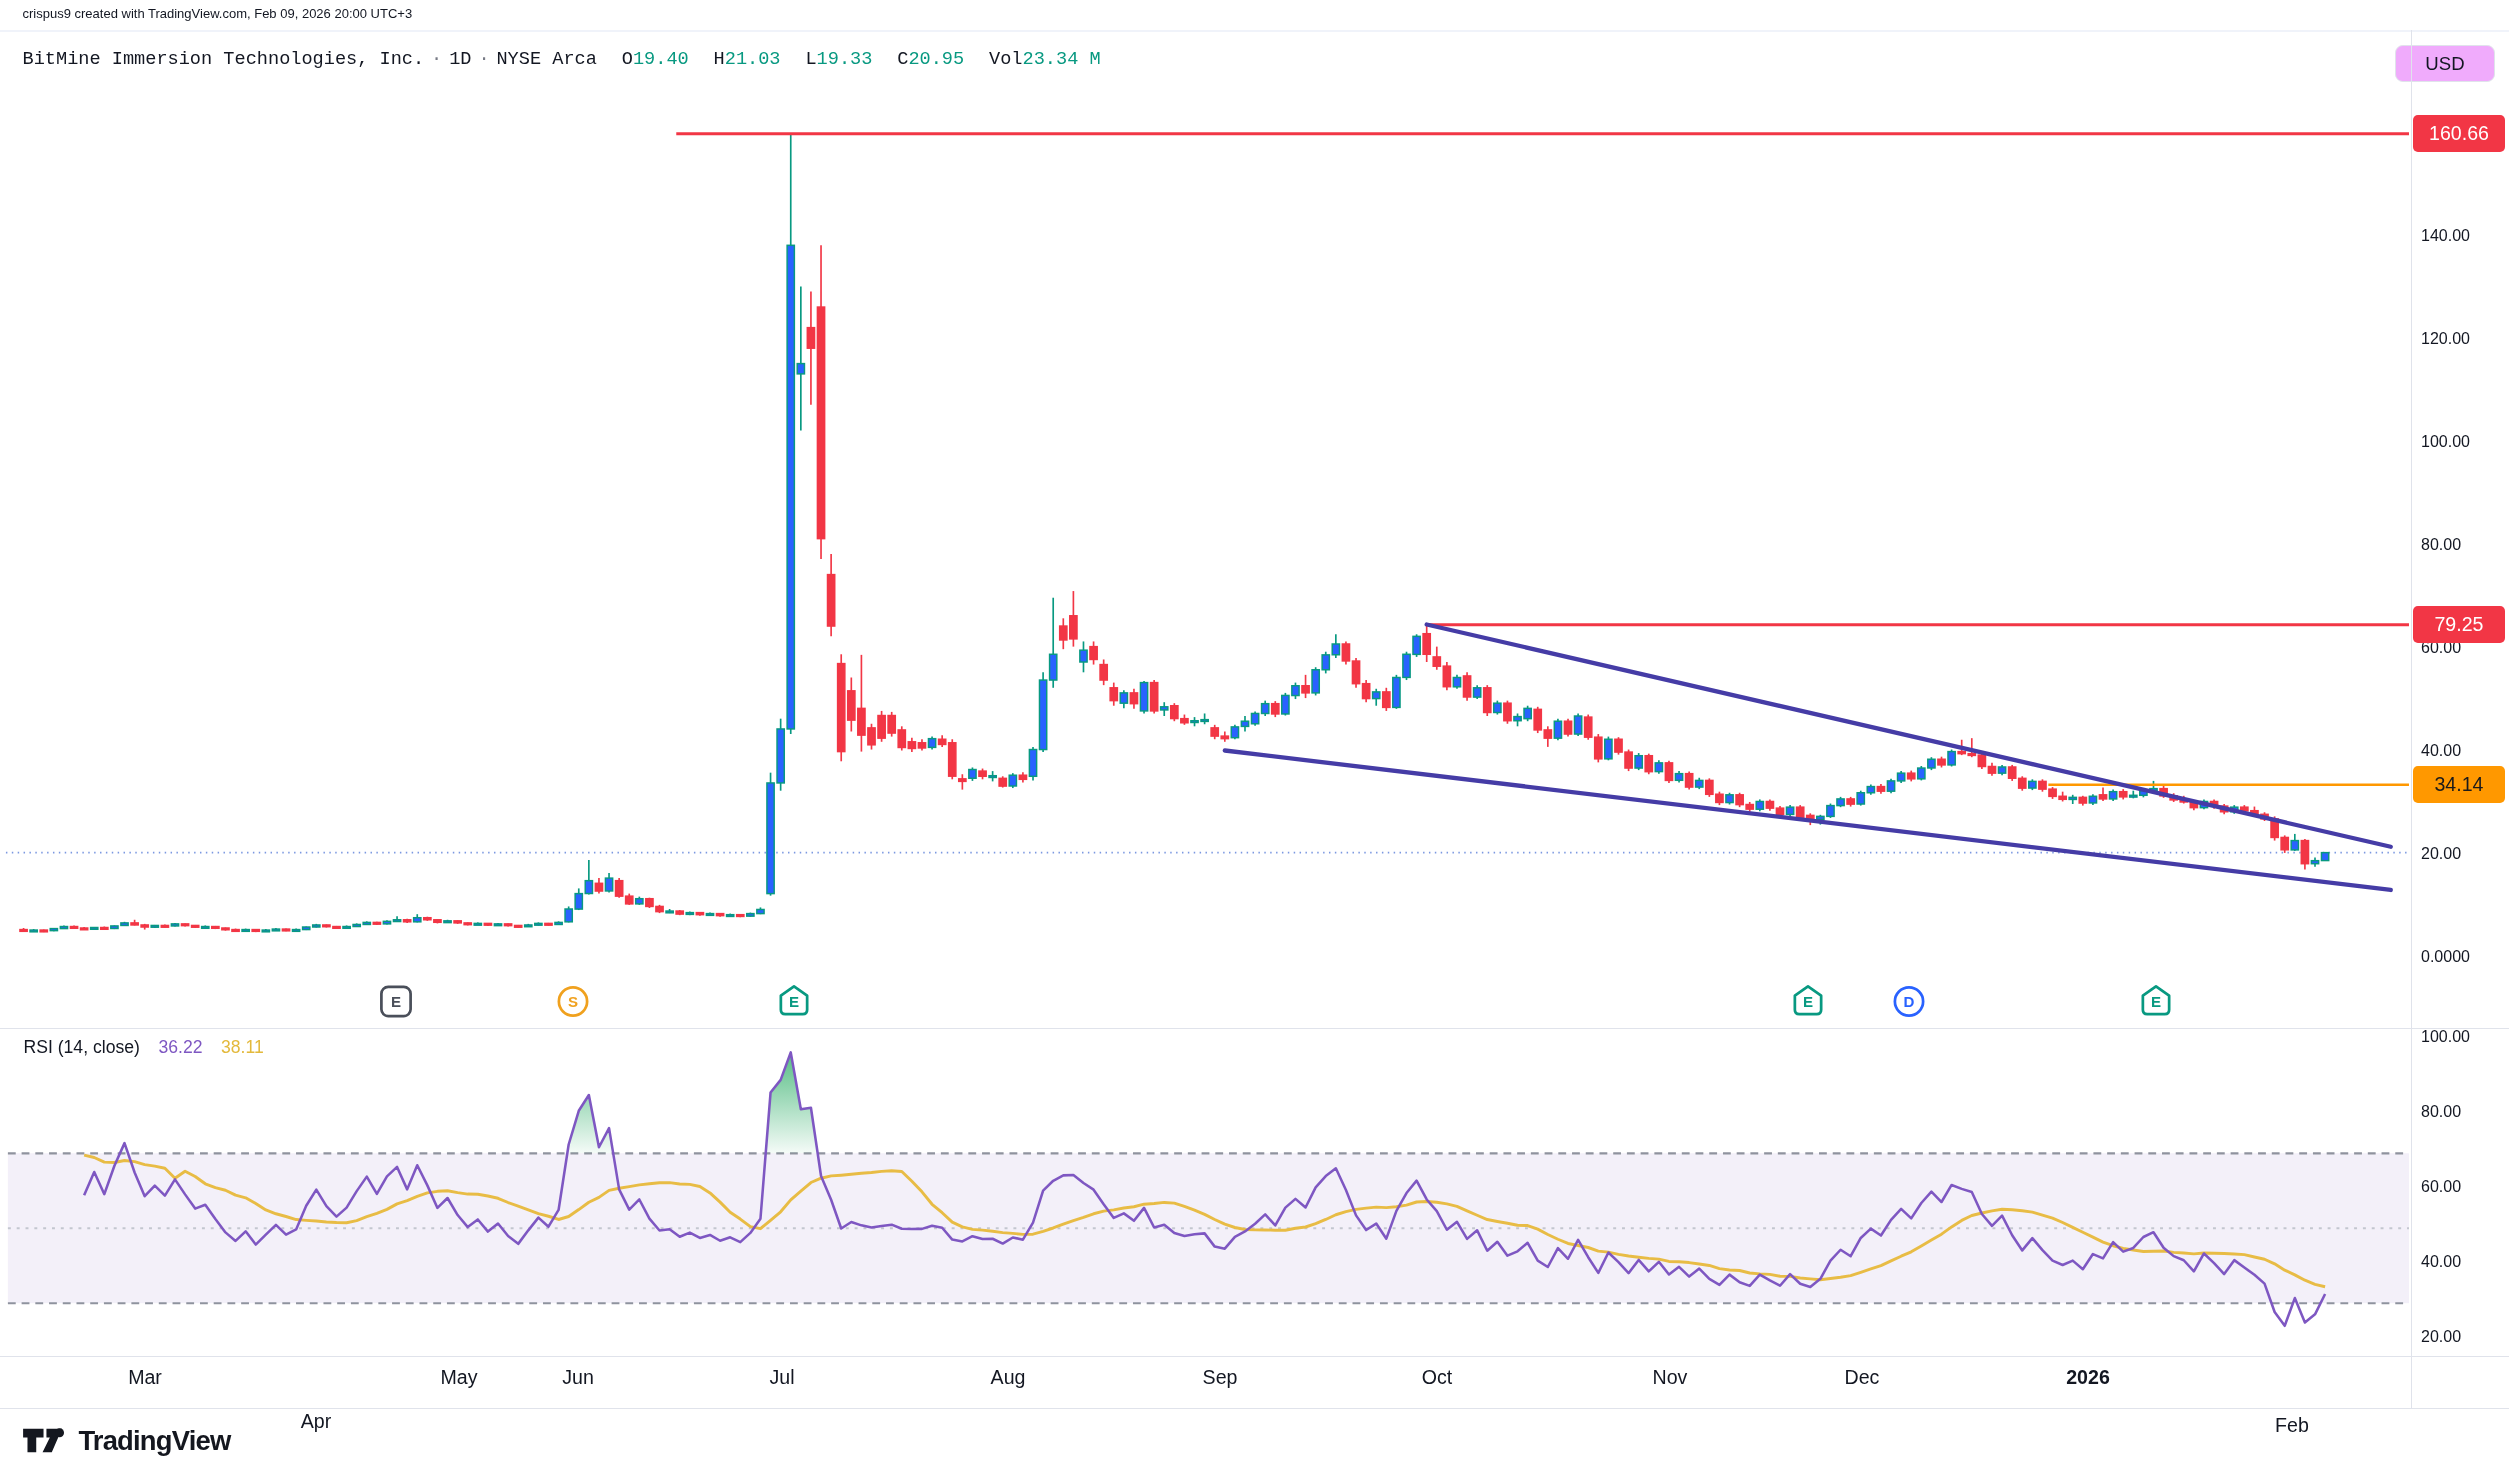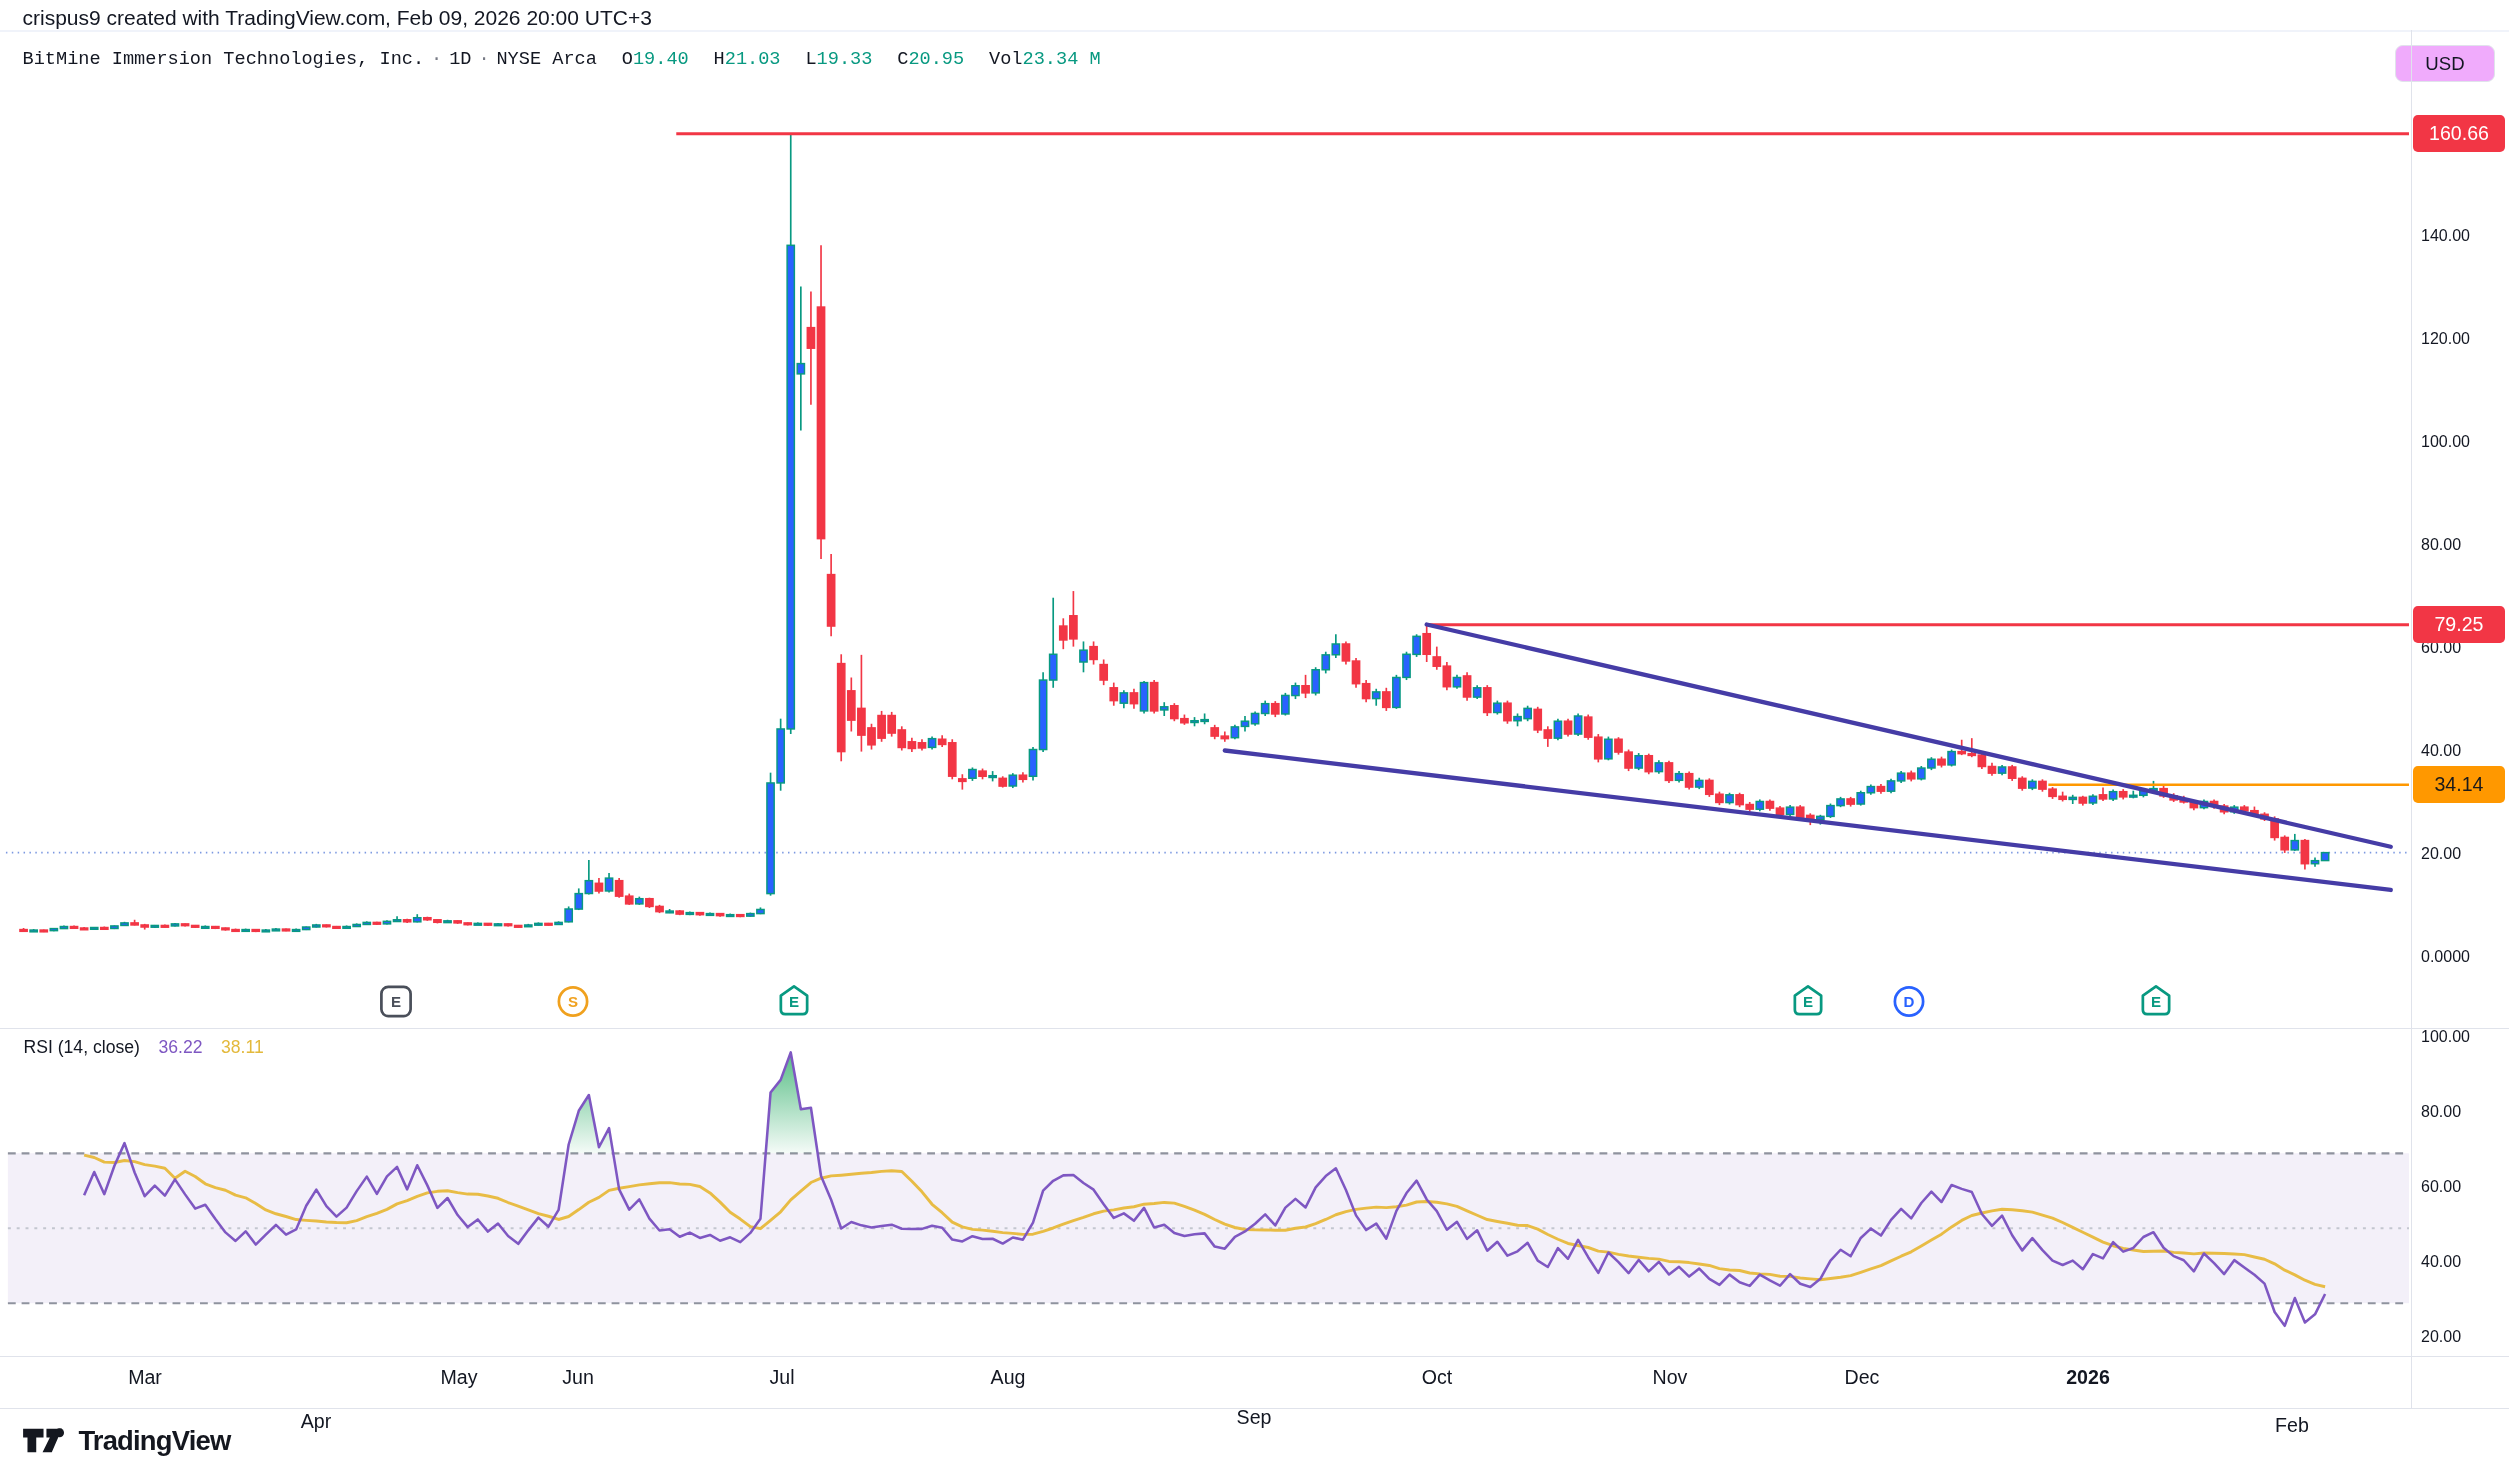--- a/index.html
+++ b/index.html
@@ -1,20 +1,20 @@
 <!DOCTYPE html>
 <html><head>
 <meta charset="utf-8">
 <style>
   html,body{margin:0;padding:0;background:#fff;}
   .stage{position:relative;width:2509px;height:1473px;background:#ffffff;
          font-family:"Liberation Sans",sans-serif;color:#131722;overflow:hidden;}
   .abs{position:absolute;}
   #canvas{position:absolute;left:0;top:0;}
-  .creator{left:22.5px;top:5.9px;font-size:21px;color:#131722;}
+  .creator{left:22.5px;top:5.9px;font-size:13px;color:#131722;}
   .symbol-row{left:22.5px;top:49px;font-size:18.6px;font-weight:500;color:#131722;white-space:nowrap;font-family:Liberation Mono, monospace;}
   .symbol-row .sep{color:#787b86;margin:0 6.9px;}
   .symbol-row .lab{margin-left:13.7px;color:#131722;}
   .symbol-row .val{color:#089981;}
   .usd-badge{left:2395px;top:45px;width:98px;height:35px;border:1.5px solid #e0e3eb;border-radius:7.8px;
              display:flex;align-items:center;justify-content:center;font-size:18.6px;font-weight:500;background:#f0abfc;}
   .tick{position:absolute;left:2421px;font-size:16px;color:#131722;white-space:nowrap;}
   .badge{position:absolute;left:2413px;width:92px;height:37px;border-radius:4.9px;display:flex;align-items:center;
          justify-content:center;font-size:19.6px;font-weight:500;}
   .month{position:absolute;top:1366px;font-size:19.6px;color:#131722;transform:translateX(-50%);white-space:nowrap;}
@@ -569,21 +569,21 @@
       <div class="badge" style="top: 606px; background: rgb(242, 54, 69); color: rgb(255, 255, 255);">79.25</div>
       <div class="badge" style="top: 766px; background: rgb(255, 152, 0); color: rgb(27, 27, 27);">34.14</div>
     </div>
   <div id="months">
       <div class="month" style="left: 145px;">Mar</div>
       <div class="month" style="left: 316px; margin-top: 44px;">Apr</div>
       <div class="month" style="left: 459px;">May</div>
       <div class="month" style="left: 578px;">Jun</div>
       <div class="month" style="left: 782px;">Jul</div>
       <div class="month" style="left: 1008px;">Aug</div>
-      <div class="month" style="left: 1254px; margin-top: 40px;">Sep</div>
+      <div class="month" style="left: 1220px;">Sep</div>
       <div class="month" style="left: 1437px;">Oct</div>
       <div class="month" style="left: 1670px;">Nov</div>
       <div class="month" style="left: 1862px;">Dec</div>
       <div class="month bold" style="left: 2088px;">2026</div>
       <div class="month" style="left: 2292px; margin-top: 48px;">Feb</div>
     </div>
   <div id="events">
       <div class="event" style="left: 396px;"><svg width="37" height="37" viewBox="0 0 38 38">
           <rect x="4" y="4" width="30" height="30" rx="7" fill="#fff" stroke="#4a4f5a" stroke-width="2.8"></rect>
           <text x="19" y="24.5" text-anchor="middle" font-family="Liberation Sans, sans-serif" font-size="15.5" font-weight="700" fill="#4a4f5a">E</text>

